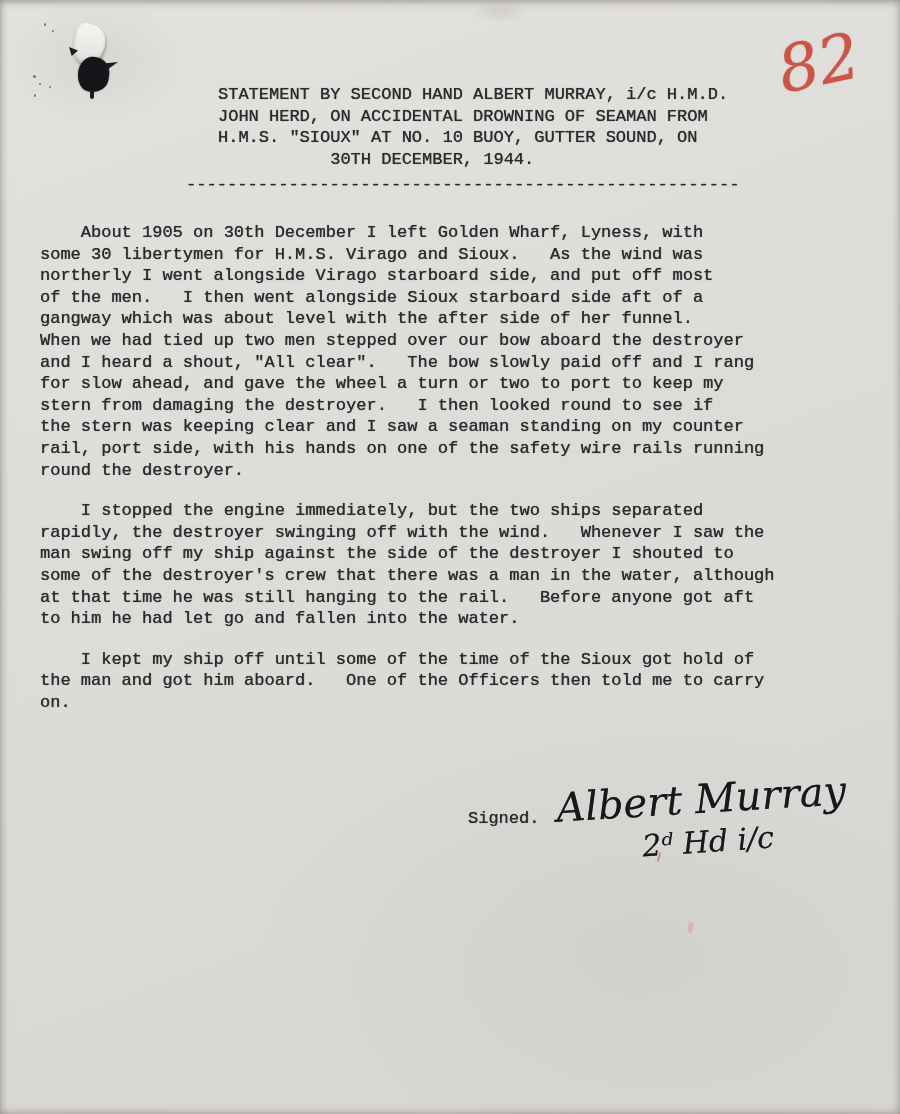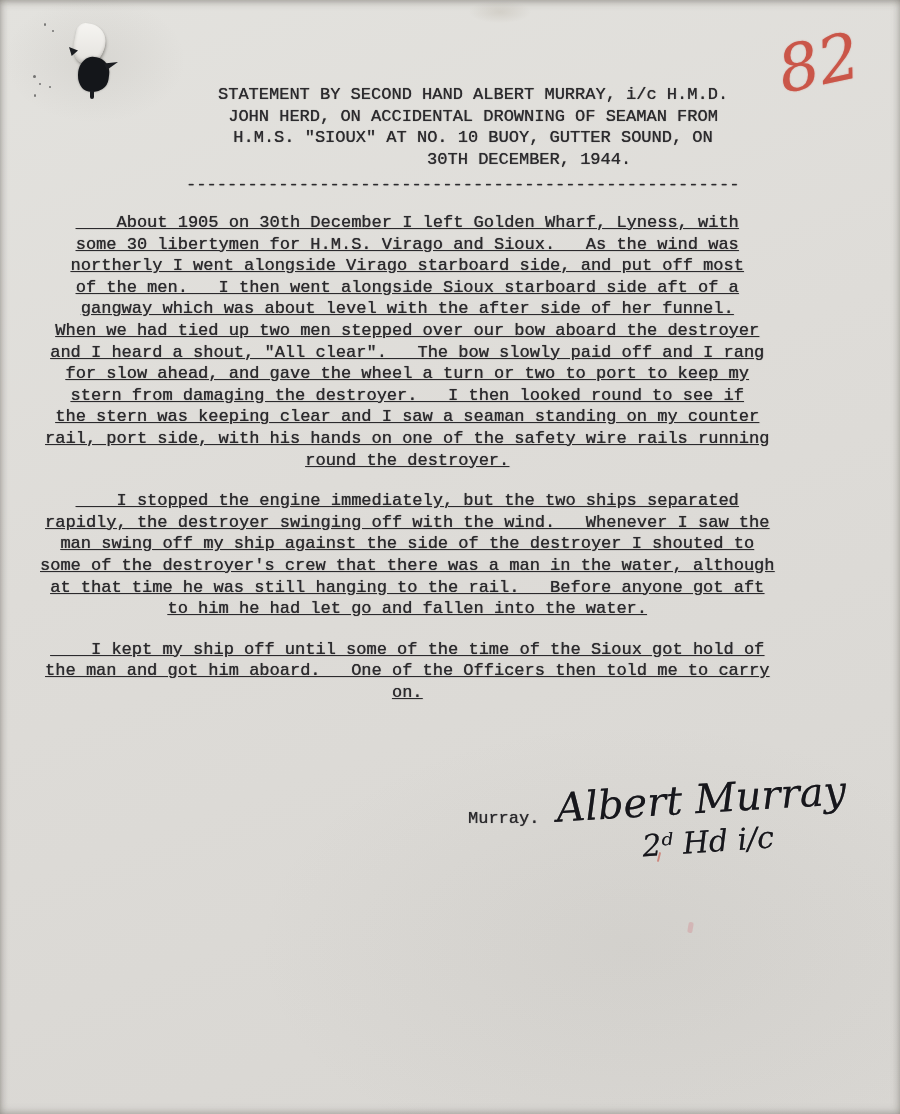--- a/index.html
+++ b/index.html
@@ -20,26 +20,25 @@
     box-shadow:
       inset 0 4px 9px -3px rgba(100,95,88,.5),
       inset 4px 0 10px -4px rgba(100,95,88,.35),
       inset -4px 0 10px -4px rgba(100,95,88,.25),
       inset 0 -4px 10px -3px rgba(100,95,88,.3);
   }
   .typed{
     white-space:pre;
     font-size:17px;line-height:21.6px;
     text-shadow:0 0 .8px rgba(43,42,45,.85), .4px .4px 0 rgba(43,42,45,.25);
-    text-align:center;
   }
   .heading{position:absolute;left:218px;top:84px;}
   .underline{position:absolute;left:186px;top:174px;letter-spacing:.05px;}
   .bodytext{position:absolute;left:40px;top:212px;}
-  .bodytext .para{margin:0 0 19px 0;text-decoration:underline;}
+  .bodytext .para{margin:10px 0 19px 0;}
   .signed-label{position:absolute;left:468px;top:808px;}
   .handwriting{
     font-family:"DejaVu Serif","DejaVu Sans",serif;
     font-style:italic;color:#17171c;white-space:pre;
     text-shadow:0 0 .6px rgba(23,23,28,.6);
   }
   .sig-name{position:absolute;left:556px;top:776px;font-size:40px;transform:rotate(-3.5deg);}
   .sig-rank{position:absolute;left:642px;top:824px;font-size:30px;transform:rotate(-4deg);}
   .page-number{
     position:absolute;left:778px;top:26px;
@@ -116,20 +115,20 @@
 rapidly, the destroyer swinging off with the wind.   Whenever I saw the
 man swing off my ship against the side of the destroyer I shouted to
 some of the destroyer's crew that there was a man in the water, although
 at that time he was still hanging to the rail.   Before anyone got aft
 to him he had let go and fallen into the water.</div>
     <div class="typed para">    I kept my ship off until some of the time of the Sioux got hold of
 the man and got him aboard.   One of the Officers then told me to carry
 on.</div>
   </div>
 
-  <div class="typed signed-label">Murray.</div>
+  <div class="typed signed-label">Signed.</div>
   <div class="handwriting sig-name">Albert Murray</div>
   <div class="handwriting sig-rank">2ᵈ Hd i/c</div>
 
   <div class="red-tick"></div>
   <div class="red-smudge"></div>
 
 </div>
 
 </body></html>

